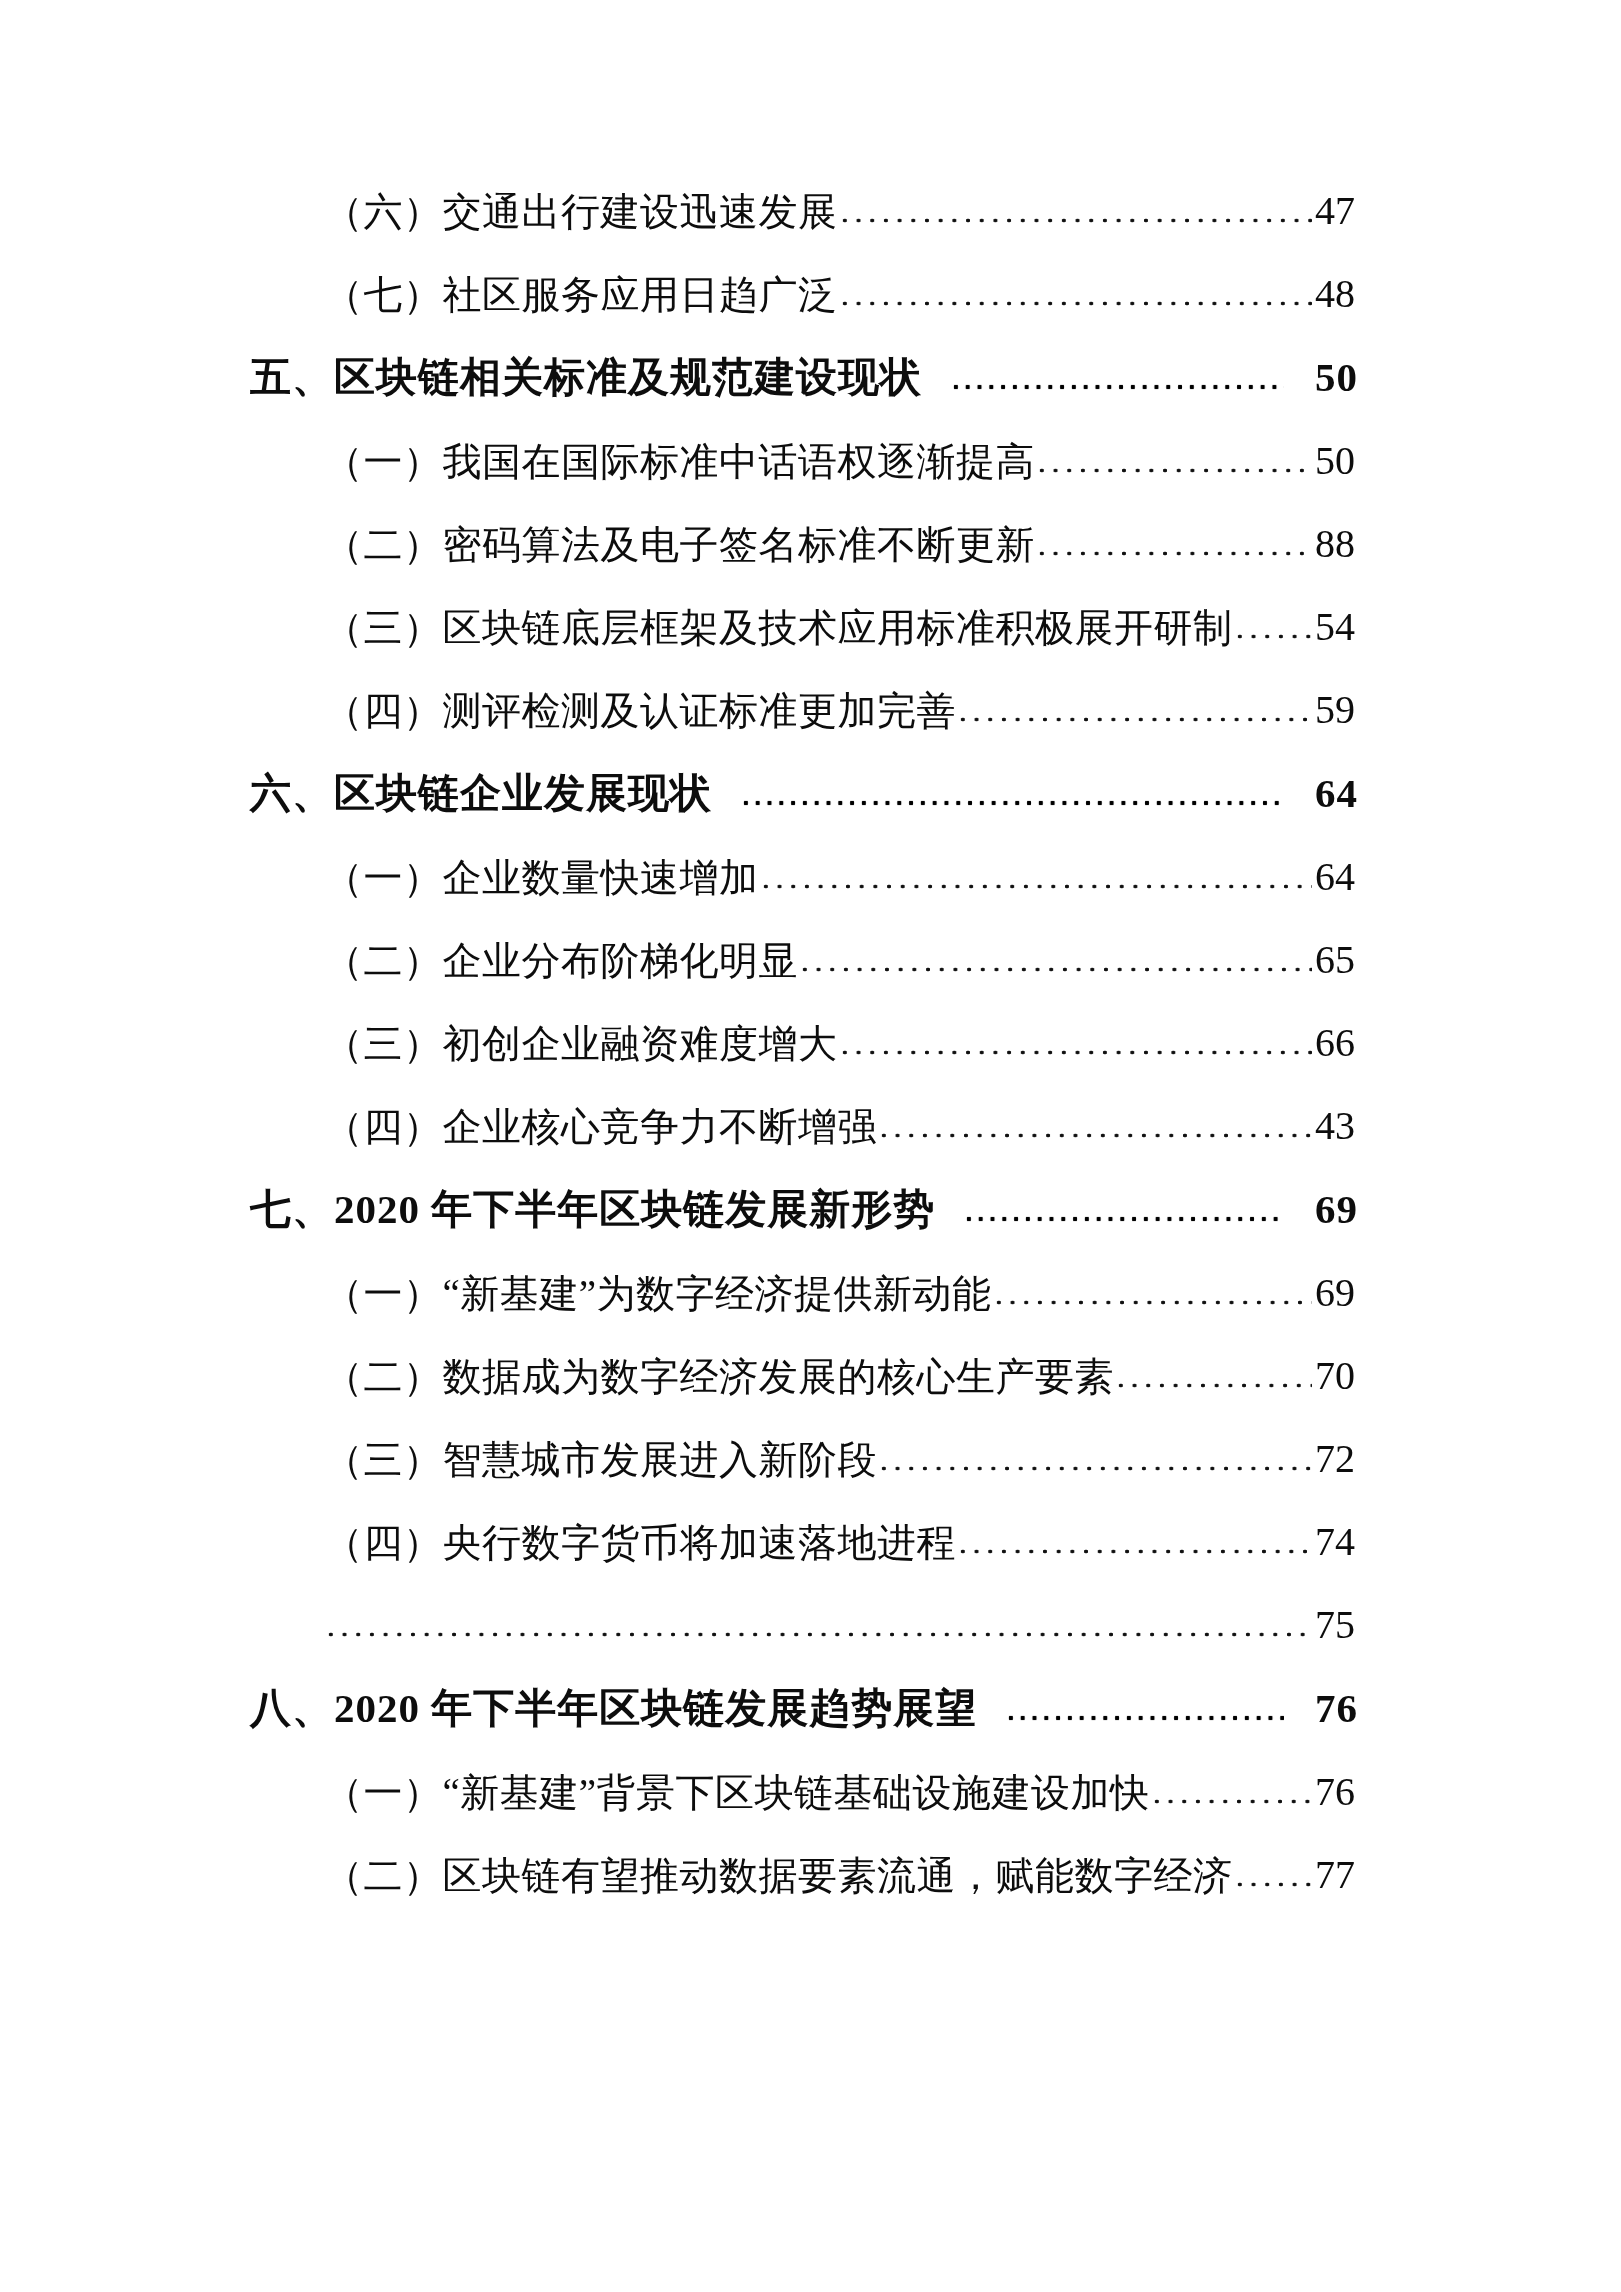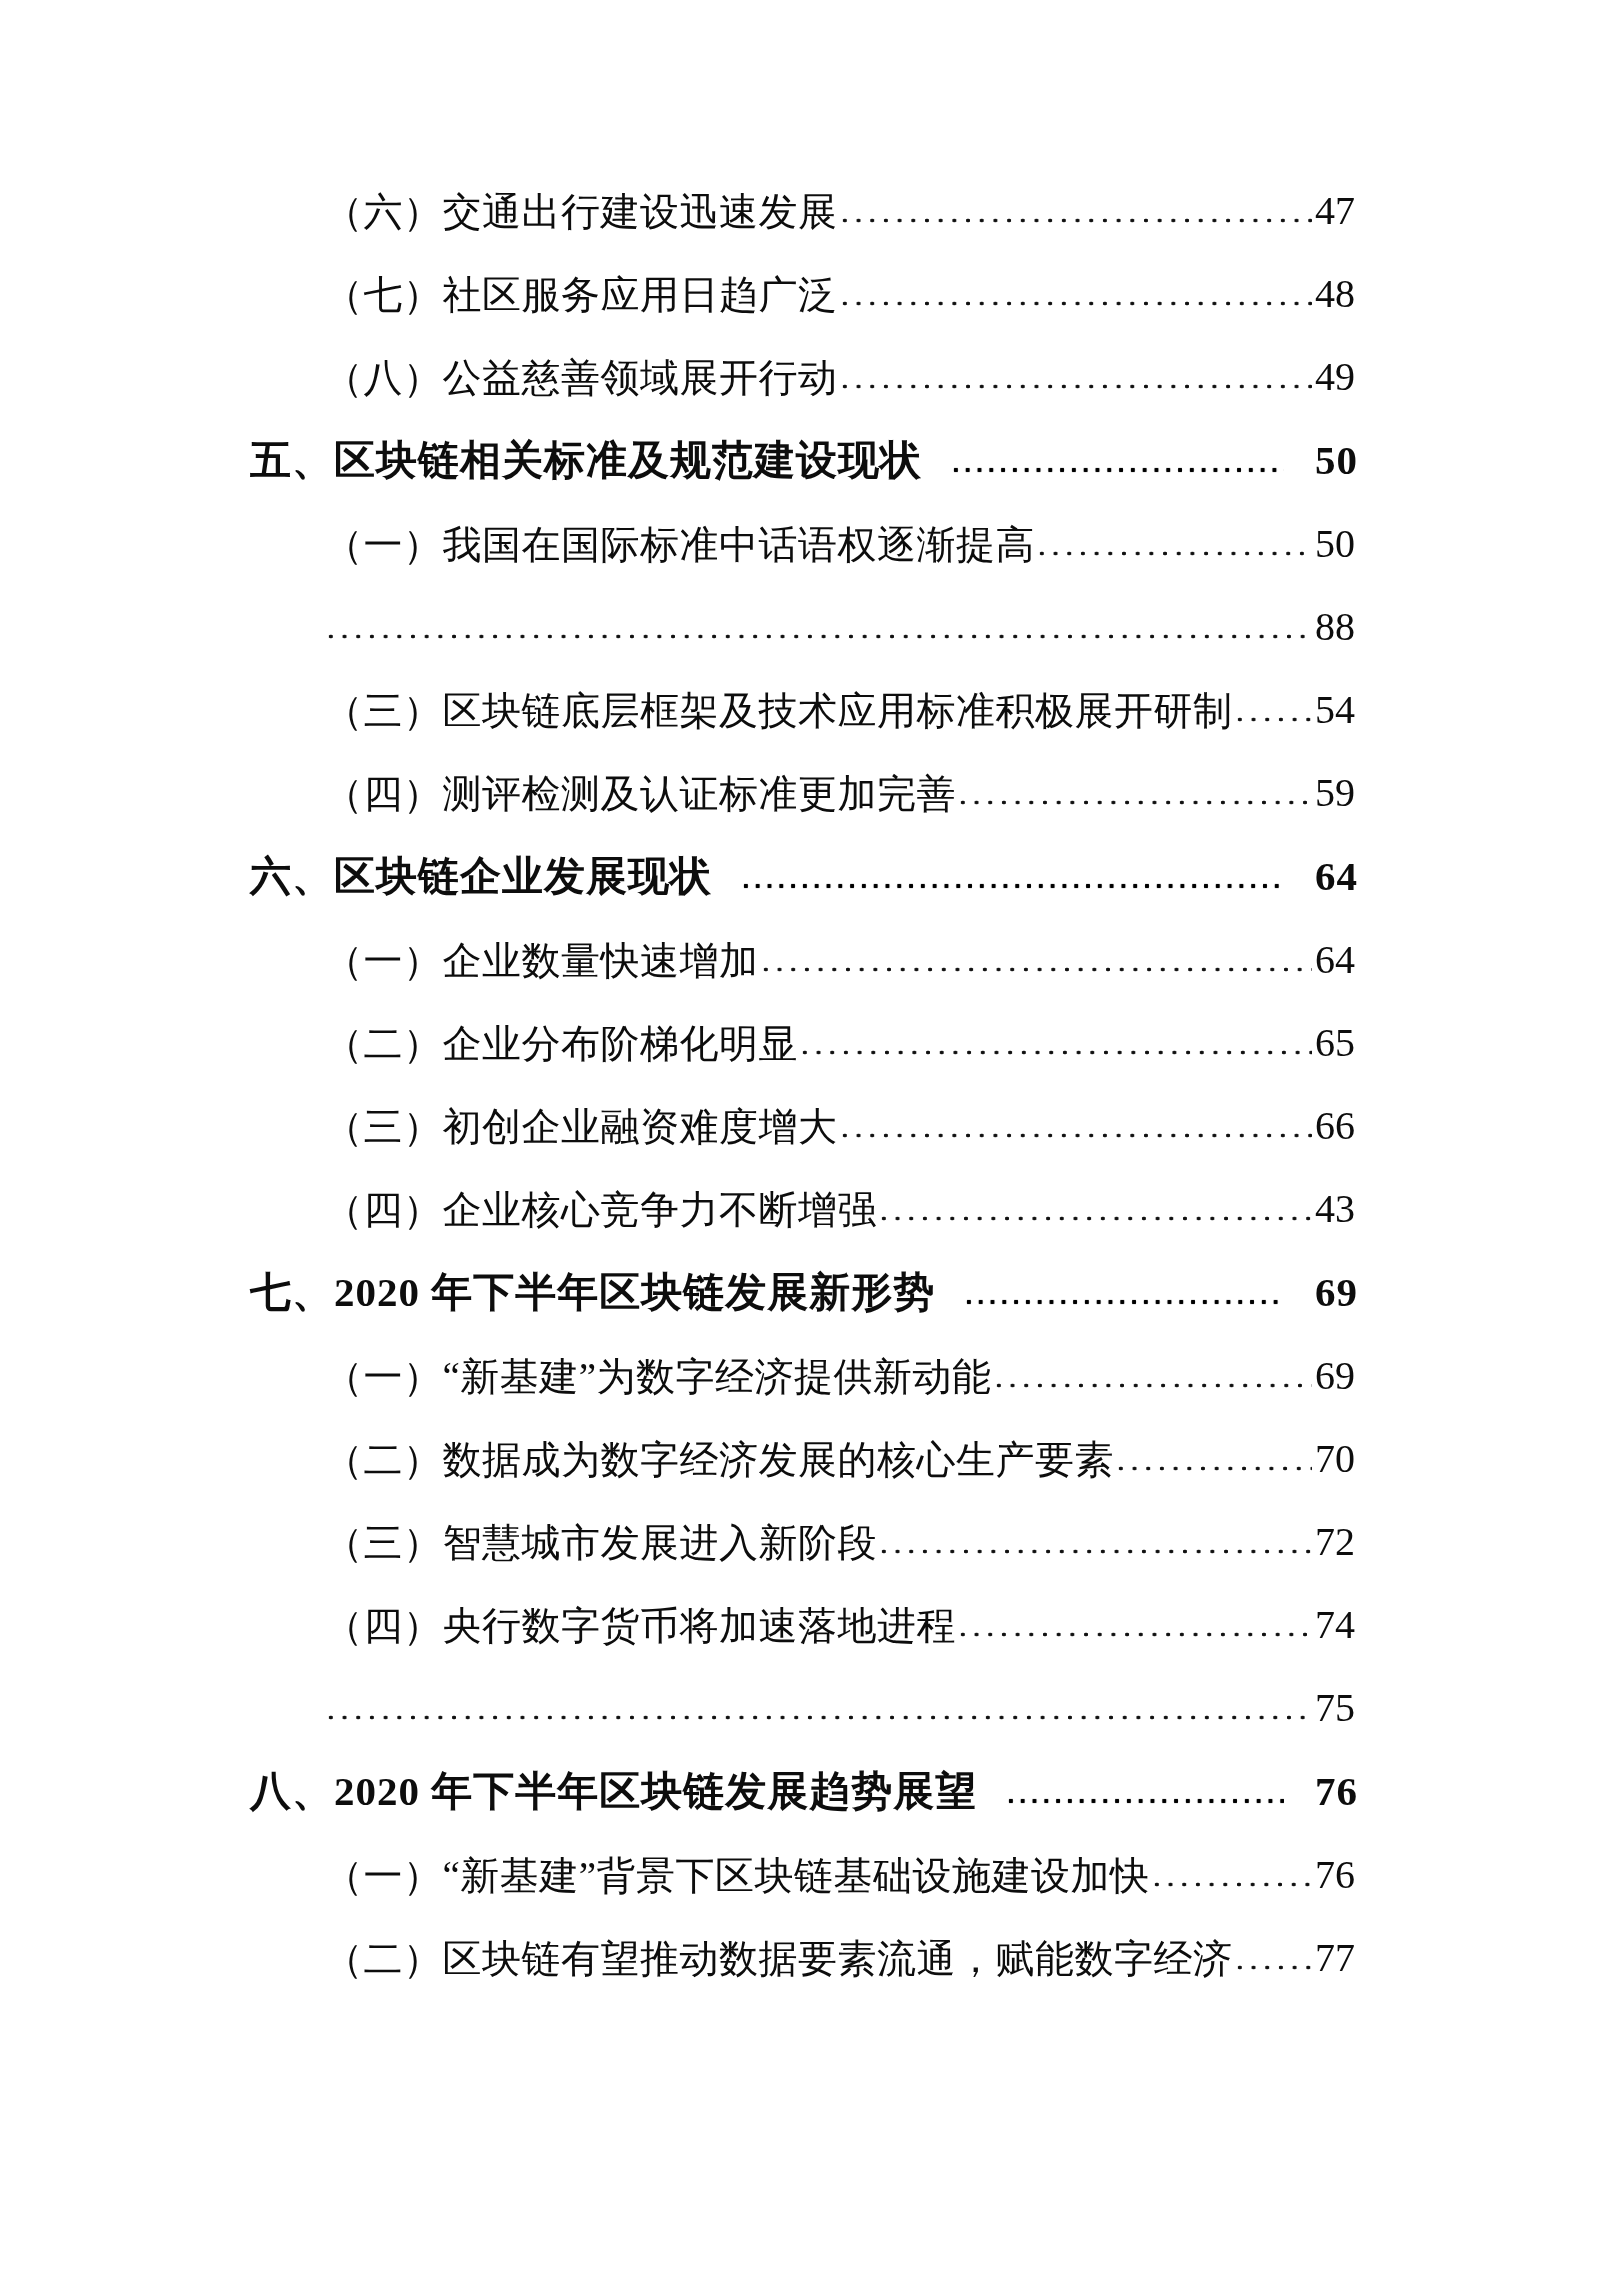--- a/index.html
+++ b/index.html
@@ -107,36 +107,32 @@
       <li class="toc-entry level-2">
         <span class="toc-label">（六）交通出行建设迅速发展</span>
         <span class="toc-leader"></span>
         <span class="toc-page-num">47</span>
       </li>
       <li class="toc-entry level-2">
         <span class="toc-label">（七）社区服务应用日趋广泛</span>
         <span class="toc-leader"></span>
         <span class="toc-page-num">48</span>
       </li>
-      <li class="toc-entry level-2">
-        <span class="toc-label">（八）公益慈善领域展开行动</span>
-        <span class="toc-leader"></span>
-        <span class="toc-page-num">49</span>
-      </li>
       <li class="toc-entry level-1">
         <span class="toc-label">五、区块链相关标准及规范建设现状</span>
         <span class="toc-leader"></span>
         <span class="toc-page-num">50</span>
       </li>
       <li class="toc-entry level-2">
         <span class="toc-label">（一）我国在国际标准中话语权逐渐提高</span>
         <span class="toc-leader"></span>
         <span class="toc-page-num">50</span>
       </li>
       <li class="toc-entry level-2">
+        <span class="toc-label">（二）密码算法及电子签名标准不断更新</span>
         <span class="toc-leader"></span>
         <span class="toc-page-num">88</span>
       </li>
       <li class="toc-entry level-2">
         <span class="toc-label">（三）区块链底层框架及技术应用标准积极展开研制</span>
         <span class="toc-leader"></span>
         <span class="toc-page-num">54</span>
       </li>
       <li class="toc-entry level-2">
         <span class="toc-label">（四）测评检测及认证标准更加完善</span>

